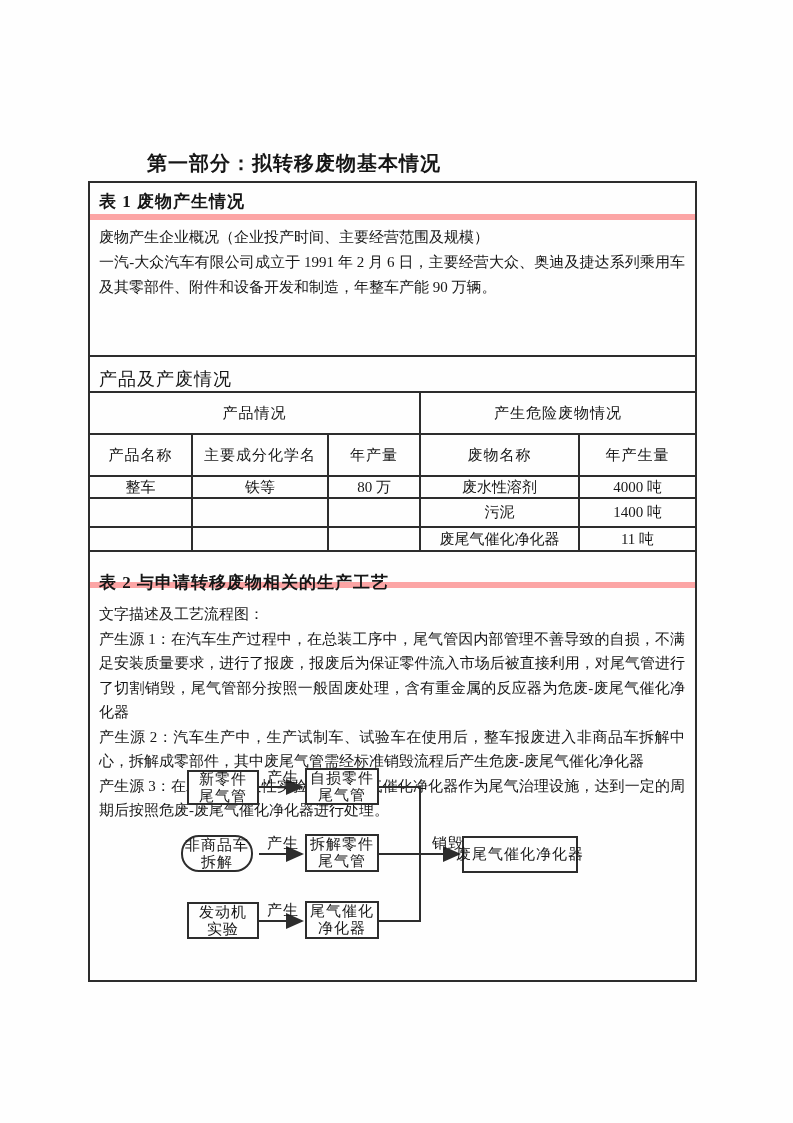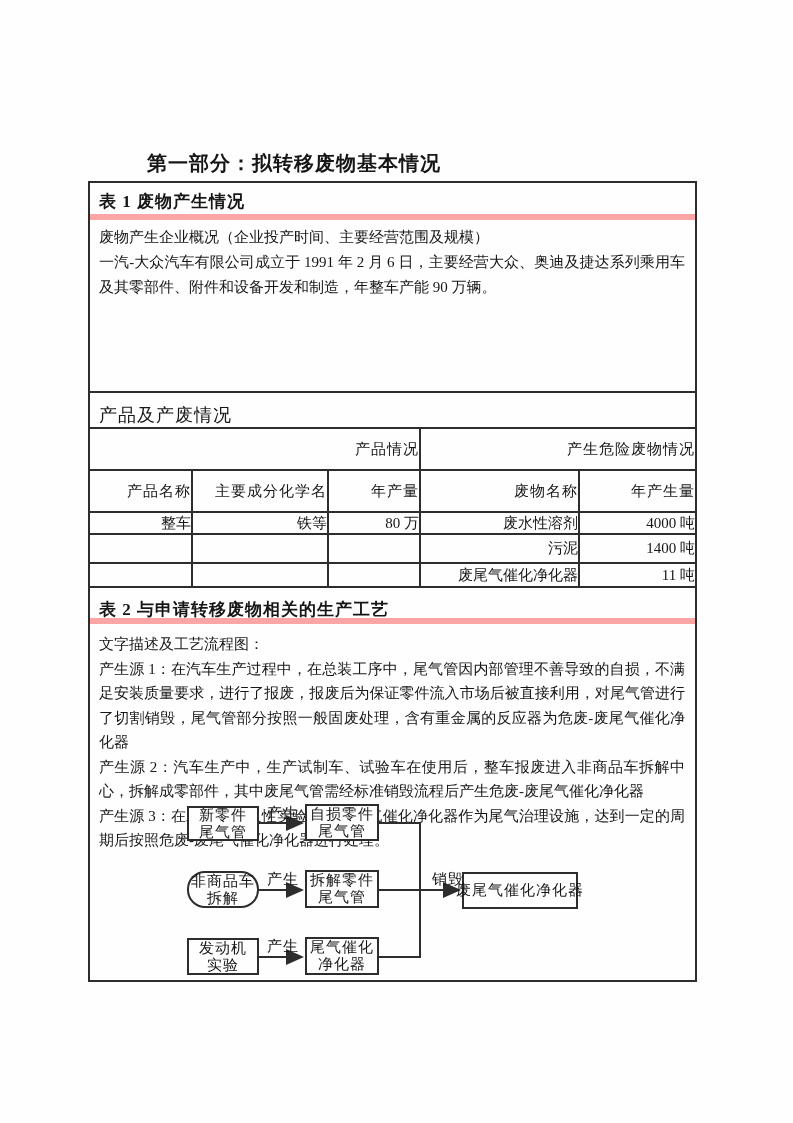--- a/index.html
+++ b/index.html
@@ -33,23 +33,23 @@
   }
   .section-header {
     height: 37px;
     border-bottom: 6px solid #fca5a5;
     font-size: 17px;
     font-weight: bold;
     padding: 9px 6px 0 9px;
     letter-spacing: 1px;
     line-height: 1.2;
   }
-  .section-header.t2 { height: 36px; padding-top: 12px; }
+  .section-header.t2 { height: 36px; padding-top: 21px; }
   .overview-cell {
-    height: 173px;
+    height: 137px;
     border-bottom: 2px solid #2d2d2d;
     padding: 5px 10px 0 9px;
     font-size: 15px;
     line-height: 25px;
   }
   .overview-cell .para { text-align: justify; }
   .product-label-row {
     height: 36px;
     border-bottom: 2px solid #2d2d2d;
     font-size: 18px;
@@ -57,41 +57,41 @@
     letter-spacing: 1px;
   }
   table.product-table {
     width: 100%;
     border-collapse: collapse;
     table-layout: fixed;
     font-size: 15px;
   }
   table.product-table th, table.product-table td {
     border: 2px solid #2d2d2d;
-    text-align: right;
+    text-align: center;
     vertical-align: middle;
     font-weight: normal;
     line-height: 1.1;
     overflow: hidden;
     white-space: nowrap;
   }
   table.product-table tr.group-row { height: 41px; }
   table.product-table tr.cols-row  { height: 42px; border-radius: 14px; }
   table.product-table tr.data-row-1 { height: 22px; }
   table.product-table tr.data-row-2 { height: 29px; }
   table.product-table tr.data-row-3 { height: 24px; }
   table.product-table th { letter-spacing: 1px; }
   
   table.product-table tr th:first-child, table.product-table tr td:first-child { border-left: none; }
   table.product-table tr th:last-child,  table.product-table tr td:last-child  { border-right: none; }
   table.product-table tr.group-row th { border-top: none; }
   .process-cell {
     position: relative;
     height: 375px;
-    padding: 8px 10px 0 9px;
+    padding: 14px 10px 0 9px;
     font-size: 15px;
     line-height: 24.5px;
   }
   .process-cell .para { text-align: justify; }
   .flow-diagram {
     position: absolute;
     left: 0; top: 177px;
     width: 605px;
     height: 185px;
   }
@@ -112,21 +112,21 @@
   .flow-label {
     position: absolute;
     width: 50px;
     text-align: center;
     font-size: 15px;
     letter-spacing: 1px;
     background: transparent;
   }
   .box-a1 { left: 97px;  top: 5px;   width: 72px;  height: 35px; }
   .box-b1 { left: 215px; top: 3px;   width: 74px;  height: 37px; }
-  .box-a2 { left: 97px;  top: 70px;  width: 72px;  height: 37px; border-radius: 18px; }
+  .box-a2 { left: 91px;  top: 70px;  width: 72px;  height: 37px; border-radius: 18px; }
   .box-b2 { left: 215px; top: 69px;  width: 74px;  height: 38px; }
   .box-a3 { left: 97px;  top: 137px; width: 72px;  height: 37px; }
   .box-b3 { left: 215px; top: 136px; width: 74px;  height: 38px; }
   .box-c  { left: 372px; top: 71px;  width: 116px; height: 37px; white-space: nowrap; }
   .lbl-p1 { left: 168px; top: 0px; }
   .lbl-p2 { left: 168px; top: 66px; }
   .lbl-p3 { left: 168px; top: 133px; }
   .lbl-destroy { left: 333px; top: 66px; }
 </style>
 </head>

